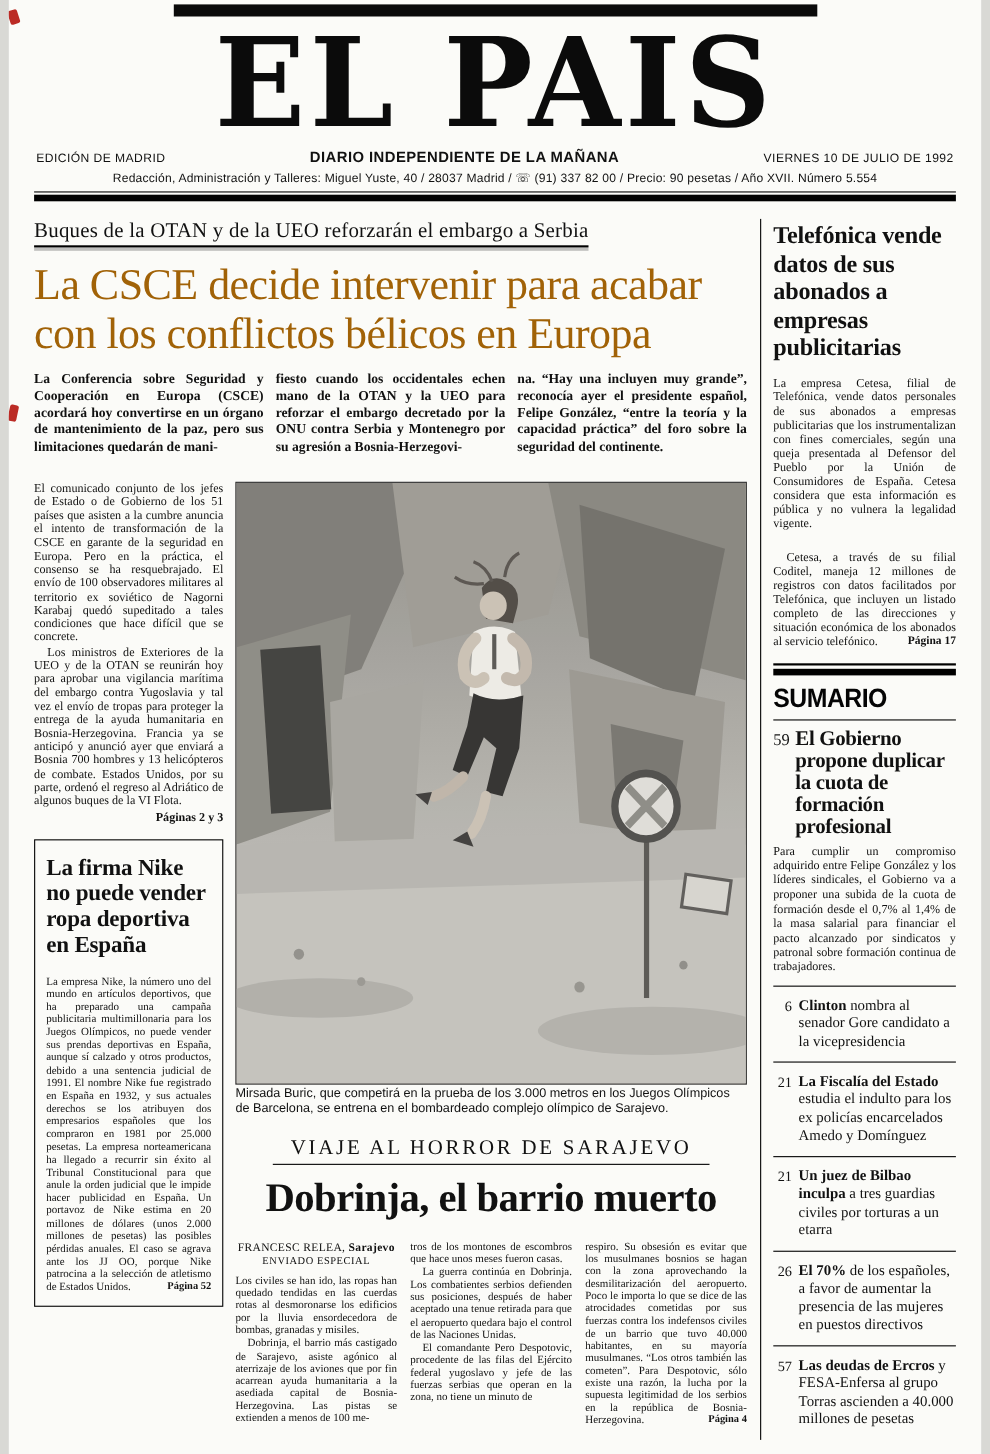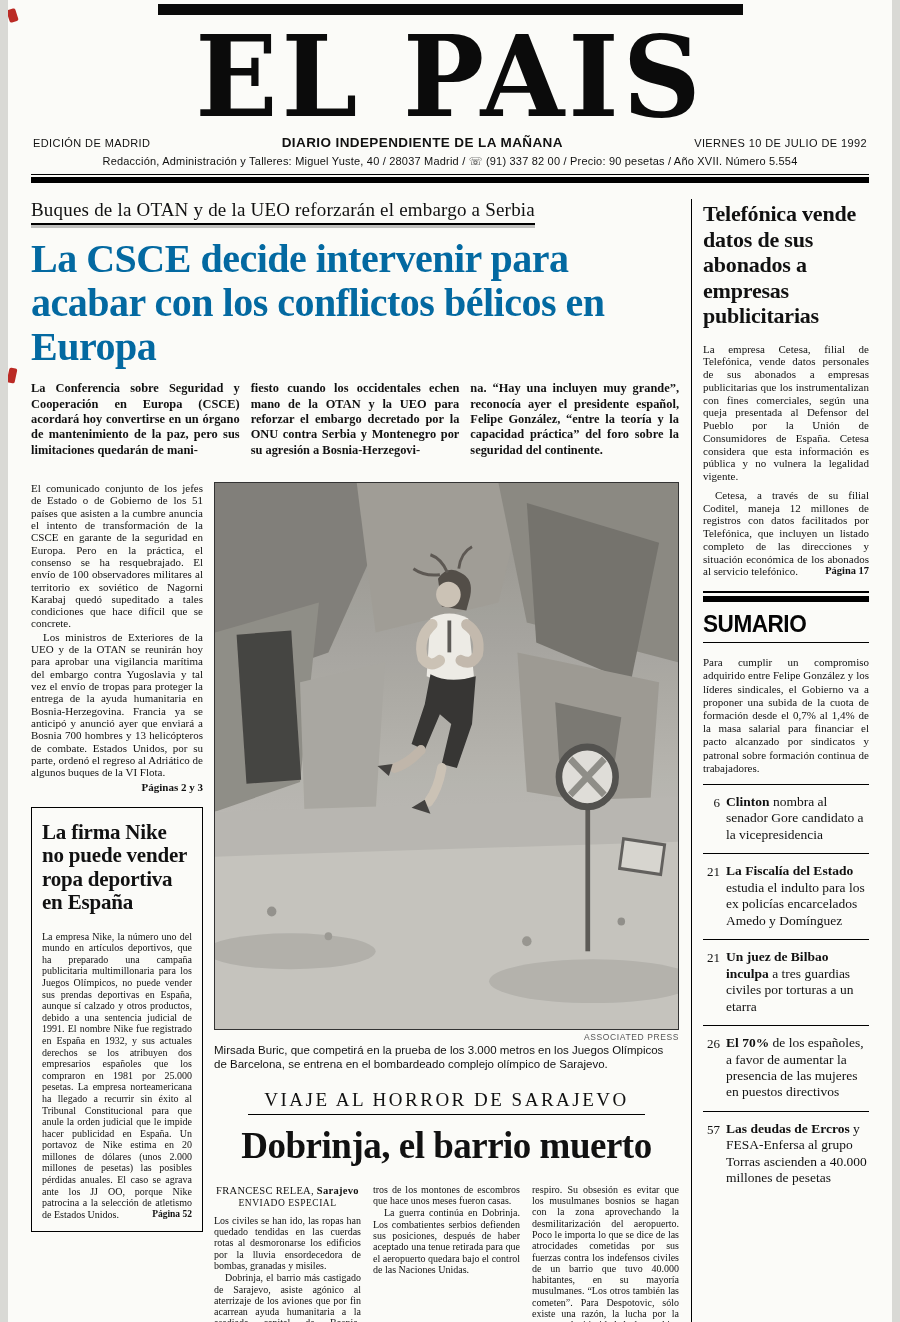--- a/index.html
+++ b/index.html
@@ -35,22 +35,22 @@
   .main { display:grid; grid-template-columns:1fr 178px; column-gap:0; margin-top:16px; }
   .left-zone  { padding-right:12px; }
   .sidebar { border-left:1px solid #000; padding-left:11px; }
 
   
   .kicker {
     display:inline-block; font-size:19px; letter-spacing:.2px; padding-bottom:2px;
     border-bottom:2px solid #000; box-shadow:0 3px 0 rgba(120,120,120,.45);
   }
   .headline {
-    font-size:40px; font-weight:bold; line-height:1.1; letter-spacing:-.5px;
-    margin-top:12px; color:#0369a1;
+    font-size:40px; font-weight:normal; line-height:1.1; letter-spacing:-.5px;
+    margin-top:12px; color:#a16207;
   }
   .standfirst {
     display:grid; grid-template-columns:repeat(3,1fr); column-gap:11px;
     margin-top:12px; font-weight:bold; font-size:12.4px; line-height:1.24;
     text-align:justify;
   }
   .story-row { display:grid; grid-template-columns:172px 1fr; column-gap:11px; margin-top:24px; }
 
   .csce-body { font-size:11px; line-height:1.12; text-align:justify; }
   .csce-body p + p { text-indent:12px; margin-top:1px; }
@@ -85,21 +85,21 @@
     display:grid; grid-template-columns:repeat(3,1fr); column-gap:12px;
     margin-top:20px; font-size:10px; line-height:1.13; text-align:justify;
   }
   .dob-cols p + p { text-indent:11px; margin-top:1px; }
   .byline { text-align:center; font-size:10.5px; letter-spacing:.3px; margin-bottom:5px; line-height:1.3; }
   .byline .role { display:block; font-size:9.5px; letter-spacing:.5px; }
 
   
   .tel-head { font-size:22px; font-weight:bold; line-height:1.16; letter-spacing:-.2px; margin-top:2px; }
   .tel-body { margin-top:14px; font-size:11px; line-height:1.16; text-align:justify; }
-  .tel-body p + p { text-indent:12px; margin-top:6px; }
+  .tel-body p + p { text-indent:12px; margin-top:18px; }
   .sb-divider { margin-top:13px; }
   .sb-divider .a { height:2px; background:#000; }
   .sb-divider .b { height:6px; background:#000; margin-top:3px; }
   .sumario-title {
     font-family:"Liberation Sans", sans-serif; font-weight:bold; font-size:24px;
     letter-spacing:-.5px; transform:scaleX(.94); transform-origin:left;
     margin:8px 0 4px; color:#050505;
   }
   .sum-lead { border-top:1px solid #000; border-bottom:1px solid #000; padding:7px 0 9px; }
   .sum-lead-head { display:flex; gap:5px; }
@@ -221,41 +221,41 @@
                 <path d="M240 286 q-4 22 -14 34" stroke="#c9bfb2" stroke-width="10" fill="none" stroke-linecap="round"></path>
                 <path d="M218 268 q-14 14 -28 18" stroke="#bdb3a6" stroke-width="10" fill="none" stroke-linecap="round"></path>
 
                 <path d="M222 318 l-14 8 l20 6 z" fill="#3a3836"></path>
                 <path d="M188 282 l-16 2 l12 10 z" fill="#3a3836"></path>
               </g>
 
               <rect width="490" height="548" fill="#ffffff" opacity="0.05"></rect>
             </svg>
           </div>
-          <div class="credit">ASSOCIATED PRESS</div>
           <div class="caption">Mirsada Buric, que competirá en la prueba de los 3.000 metros en los Juegos Olímpicos de Barcelona, se entrena en el bombardeado complejo olímpico de Sarajevo.</div>
 
           <div class="section-head">
             <span>VIAJE AL HORROR DE SARAJEVO</span>
           </div>
           <h2 class="dob-headline">Dobrinja, el barrio muerto</h2>
 
           <div class="dob-cols">
             <div>
               <div class="byline">
                 <span>FRANCESC RELEA,</span>
                 <b>Sarajevo</b>
                 <span class="role">ENVIADO ESPECIAL</span>
               </div>
               <p>Los civiles se han ido, las ropas han quedado tendidas en las cuerdas rotas al desmoronarse los edificios por la lluvia ensordecedora de bombas, granadas y misiles.</p>
               <p>Dobrinja, el barrio más castigado de Sarajevo, asiste agónico al aterrizaje de los aviones que por fin acarrean ayuda humanitaria a la asediada capital de Bosnia-Herzegovina. Las pistas se extienden a menos de 100 me-</p>
             </div>
             <div>
               <p>tros de los montones de escombros que hace unos meses fueron casas.</p>
               <p>La guerra continúa en Dobrinja. Los combatientes serbios defienden sus posiciones, después de haber aceptado una tenue retirada para que el aeropuerto quedara bajo el control de las Naciones Unidas.</p>
+              <p>El comandante Pero Despotovic, procedente de las filas del Ejército federal yugoslavo y jefe de las fuerzas serbias que operan en la zona, no tiene un minuto de</p>
             </div>
             <div>
               <p>
                 <span>respiro. Su obsesión es evitar que los musulmanes bosnios se hagan con la zona aprovechando la desmilitarización del aeropuerto. Poco le importa lo que se dice de las atrocidades cometidas por sus fuerzas contra los indefensos civiles de un barrio que tuvo 40.000 habitantes, en su mayoría musulmanes. “Los otros también las cometen”. Para Despotovic, sólo existe una razón, la lucha por la supuesta legitimidad de los serbios en la república de Bosnia-Herzegovina.</span>
                 <span class="pageref">Página 4</span>
               </p>
             </div>
           </div>
         </div>
       </div>
@@ -271,20 +271,24 @@
         </p>
       </div>
 
       <div class="sb-divider">
         <div class="a"></div>
           <div class="b"></div>
       </div>
       <div class="sumario-title">SUMARIO</div>
 
       <div class="sum-lead">
+        <div class="sum-lead-head">
+          <span class="num">59</span>
+          <span class="t">El Gobierno propone duplicar la cuota de formación profesional</span>
+        </div>
         <p class="sum-lead-body">Para cumplir un compromiso adquirido entre Felipe González y los líderes sindicales, el Gobierno va a proponer una subida de la cuota de formación desde el 0,7% al 1,4% de la masa salarial para financiar el pacto alcanzado por sindicatos y patronal sobre formación continua de trabajadores.</p>
       </div>
 
       <div class="sum-item">
         <span class="num">6</span>
         <span><b>Clinton</b><span> nombra al senador Gore candidato a la vicepresidencia</span></span>
       </div>
       <div class="sum-item">
         <span class="num">21</span>
         <span><b>La Fiscalía del Estado</b><span> estudia el indulto para los ex policías encarcelados Amedo y Domínguez</span></span>

